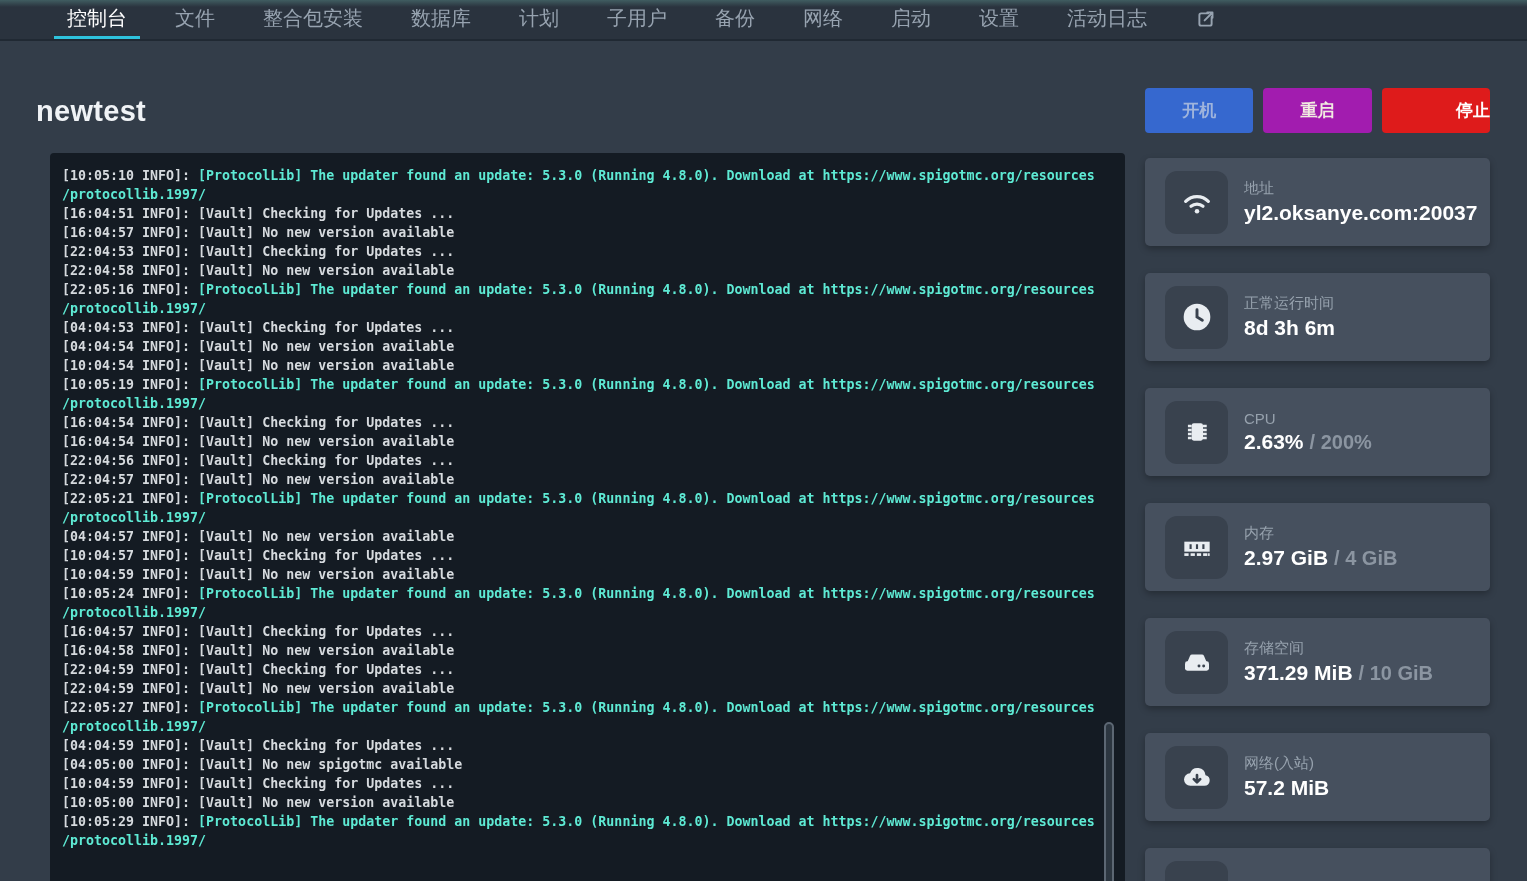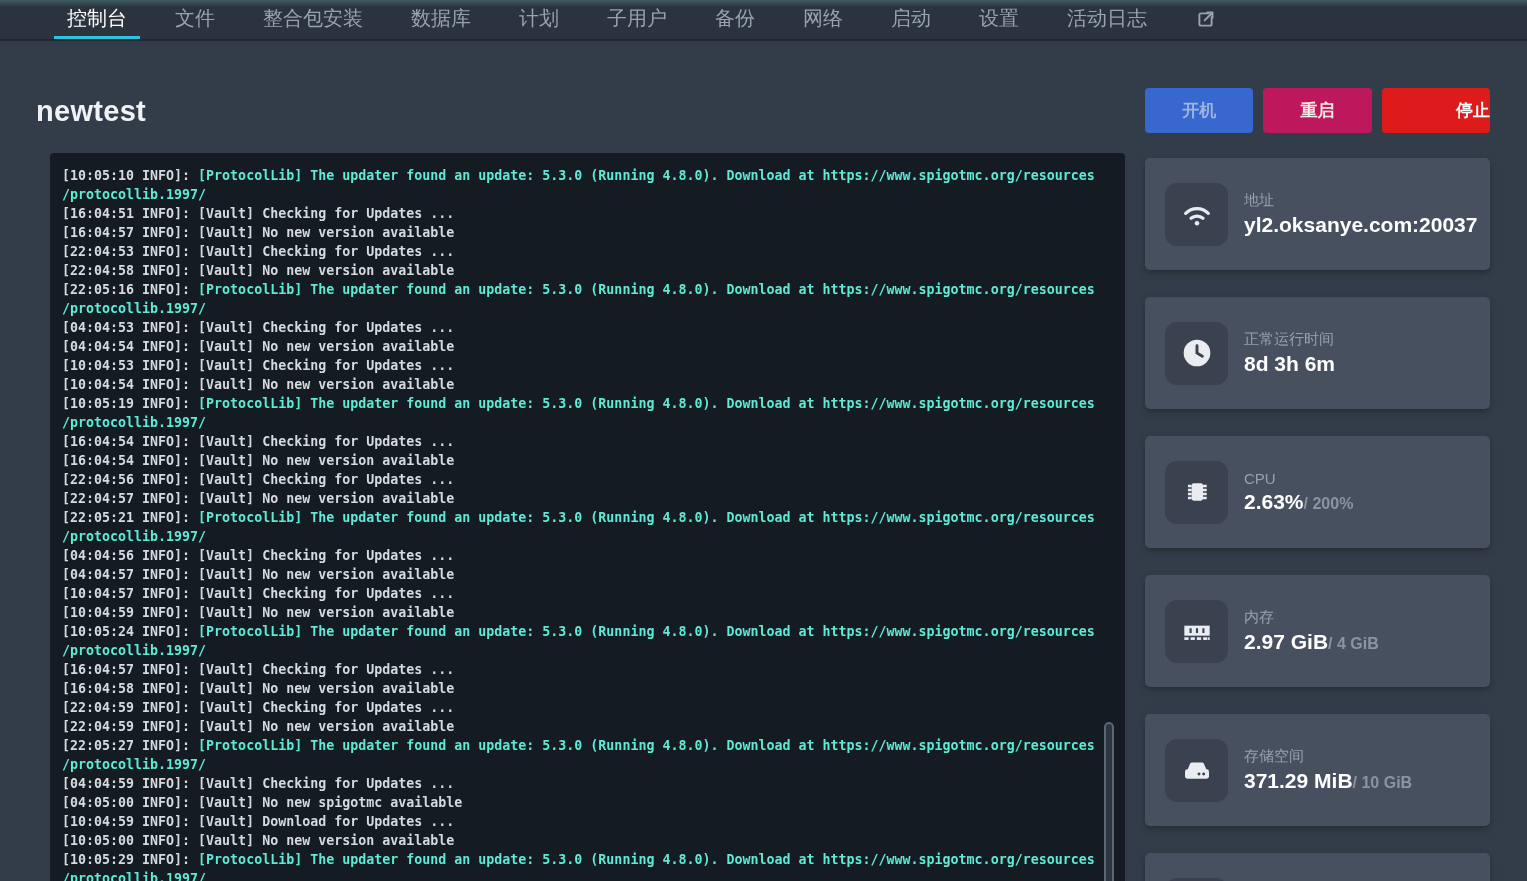--- a/index.html
+++ b/index.html
@@ -36,21 +36,21 @@
   }
   .actions {
     position:absolute; left:1145px; top:88px; width:345px;
     display:flex; gap:10px;
   }
   .btn {
     flex:1; height:45px; border:none; border-radius:4px;
     font-family:inherit; font-size:17px; font-weight:bold; cursor:pointer;
   }
   .btn-start   { background:#3668cf; color:#9fb4dc; }
-  .btn-restart { background:#be185d; color:#f1ebe1; }
+  .btn-restart { background:#a21caf; color:#f1ebe1; }
   .btn-stop    { background:#de1b1b; color:#ffffff;text-align:right; }
 
   
   .console {
     position:absolute; left:50px; top:153px; width:1075px; height:762px;
     background:#141b23; border-radius:4px;
     padding:13px 12px;
     font-family:"DejaVu Sans Mono", monospace;
     font-size:13.3px; line-height:19px; font-weight:bold;
     color:#d6dade;
@@ -62,35 +62,35 @@
     position:absolute; right:11px; top:569px; width:10px; height:185px;
     border-radius:6px; background:#2c3640; border:2px solid #5c6773;
   }
 
   
   .sidebar {
     position:absolute; left:1145px; top:158px; width:345px;
     display:flex; flex-direction:column; gap:27px;
   }
   .card {
-    height:112px; flex:none;
+    height:88px; flex:none;
     background:#46505e; border-radius:5px;
     box-shadow:0 3px 7px rgba(0,0,0,.28);
     display:flex; align-items:center;
     padding:0 20px;
   }
   .card-icon {
     width:63px; height:63px; border-radius:12px; background:#39424e;
     display:flex; align-items:center; justify-content:center; flex:none;
   }
   .card-icon svg { width:32px; height:32px; }
   .card-text { margin-left:16px; min-width:0; }
   .card-label { font-size:15px; color:#96a1ad; margin-bottom:3px; }
   .card-value { font-size:21px; font-weight:bold; color:#ffffff; white-space:nowrap; }
-  .card-limit { font-size:16px; font-weight:bold; color:#8b95a1; margin-left:0; }
+  .card-limit { font-size:20px; font-weight:bold; color:#8b95a1; margin-left:6px; }
 </style>
 </head>
 <body>
 
 <div class="nav">
 
   <div class="nav-item active">控制台</div>
     <div class="nav-item">文件</div>
     <div class="nav-item">整合包安装</div>
     <div class="nav-item">数据库</div>
@@ -122,45 +122,43 @@
 <div class="console-line"><span>[10:05:10 INFO]: </span><span class="gold">[ProtocolLib] The updater found an update: 5.3.0 (Running 4.8.0). Download at https://www.spigotmc.org/resources</span></div>
     <div class="console-line"><span class="gold">/protocollib.1997/</span></div>
     <div class="console-line"><span>[16:04:51 INFO]: [Vault] Checking for Updates ...</span></div>
     <div class="console-line"><span>[16:04:57 INFO]: [Vault] No new version available</span></div>
     <div class="console-line"><span>[22:04:53 INFO]: [Vault] Checking for Updates ...</span></div>
     <div class="console-line"><span>[22:04:58 INFO]: [Vault] No new version available</span></div>
     <div class="console-line"><span>[22:05:16 INFO]: </span><span class="gold">[ProtocolLib] The updater found an update: 5.3.0 (Running 4.8.0). Download at https://www.spigotmc.org/resources</span></div>
     <div class="console-line"><span class="gold">/protocollib.1997/</span></div>
     <div class="console-line"><span>[04:04:53 INFO]: [Vault] Checking for Updates ...</span></div>
     <div class="console-line"><span>[04:04:54 INFO]: [Vault] No new version available</span></div>
-    <div class="console-line"><span>[10:04:53 INFO]: [Vault] Checking for Updates ...</span></div>
     <div class="console-line"><span>[10:04:54 INFO]: [Vault] No new version available</span></div>
     <div class="console-line"><span>[10:05:19 INFO]: </span><span class="gold">[ProtocolLib] The updater found an update: 5.3.0 (Running 4.8.0). Download at https://www.spigotmc.org/resources</span></div>
     <div class="console-line"><span class="gold">/protocollib.1997/</span></div>
     <div class="console-line"><span>[16:04:54 INFO]: [Vault] Checking for Updates ...</span></div>
     <div class="console-line"><span>[16:04:54 INFO]: [Vault] No new version available</span></div>
     <div class="console-line"><span>[22:04:56 INFO]: [Vault] Checking for Updates ...</span></div>
     <div class="console-line"><span>[22:04:57 INFO]: [Vault] No new version available</span></div>
     <div class="console-line"><span>[22:05:21 INFO]: </span><span class="gold">[ProtocolLib] The updater found an update: 5.3.0 (Running 4.8.0). Download at https://www.spigotmc.org/resources</span></div>
     <div class="console-line"><span class="gold">/protocollib.1997/</span></div>
-    <div class="console-line"><span>[04:04:56 INFO]: [Vault] Checking for Updates ...</span></div>
     <div class="console-line"><span>[04:04:57 INFO]: [Vault] No new version available</span></div>
     <div class="console-line"><span>[10:04:57 INFO]: [Vault] Checking for Updates ...</span></div>
     <div class="console-line"><span>[10:04:59 INFO]: [Vault] No new version available</span></div>
     <div class="console-line"><span>[10:05:24 INFO]: </span><span class="gold">[ProtocolLib] The updater found an update: 5.3.0 (Running 4.8.0). Download at https://www.spigotmc.org/resources</span></div>
     <div class="console-line"><span class="gold">/protocollib.1997/</span></div>
     <div class="console-line"><span>[16:04:57 INFO]: [Vault] Checking for Updates ...</span></div>
     <div class="console-line"><span>[16:04:58 INFO]: [Vault] No new version available</span></div>
     <div class="console-line"><span>[22:04:59 INFO]: [Vault] Checking for Updates ...</span></div>
     <div class="console-line"><span>[22:04:59 INFO]: [Vault] No new version available</span></div>
     <div class="console-line"><span>[22:05:27 INFO]: </span><span class="gold">[ProtocolLib] The updater found an update: 5.3.0 (Running 4.8.0). Download at https://www.spigotmc.org/resources</span></div>
     <div class="console-line"><span class="gold">/protocollib.1997/</span></div>
     <div class="console-line"><span>[04:04:59 INFO]: [Vault] Checking for Updates ...</span></div>
     <div class="console-line"><span>[04:05:00 INFO]: [Vault] No new spigotmc available</span></div>
-    <div class="console-line"><span>[10:04:59 INFO]: [Vault] Download for Updates ...</span></div>
+    <div class="console-line"><span>[10:04:59 INFO]: [Vault] Checking for Updates ...</span></div>
     <div class="console-line"><span>[10:05:00 INFO]: [Vault] No new version available</span></div>
     <div class="console-line"><span>[10:05:29 INFO]: </span><span class="gold">[ProtocolLib] The updater found an update: 5.3.0 (Running 4.8.0). Download at https://www.spigotmc.org/resources</span></div>
     <div class="console-line"><span class="gold">/protocollib.1997/</span></div>
   </div>
 
 <div class="sidebar" id="sidebar">
     <div class="card">
       <div class="card-icon">
         <svg viewBox="0 0 24 24" fill="none" stroke="#e9edf1" stroke-width="2.4" stroke-linecap="round">
     <path d="M3.5 11.5a12 12 0 0 1 17 0"></path>

